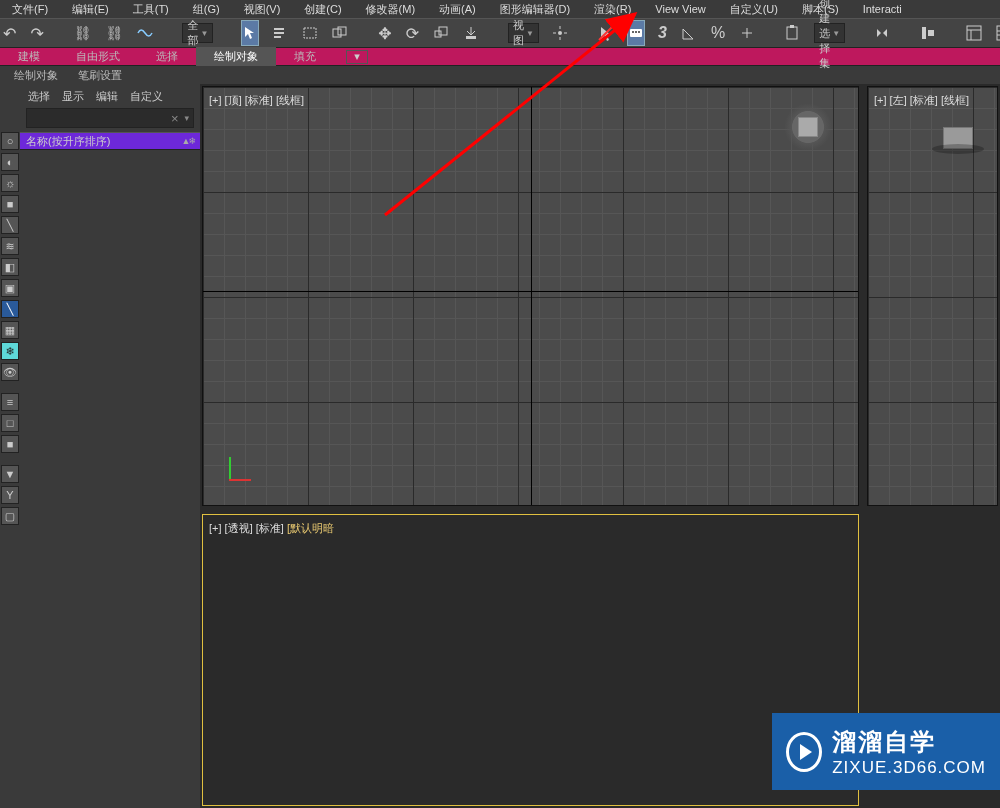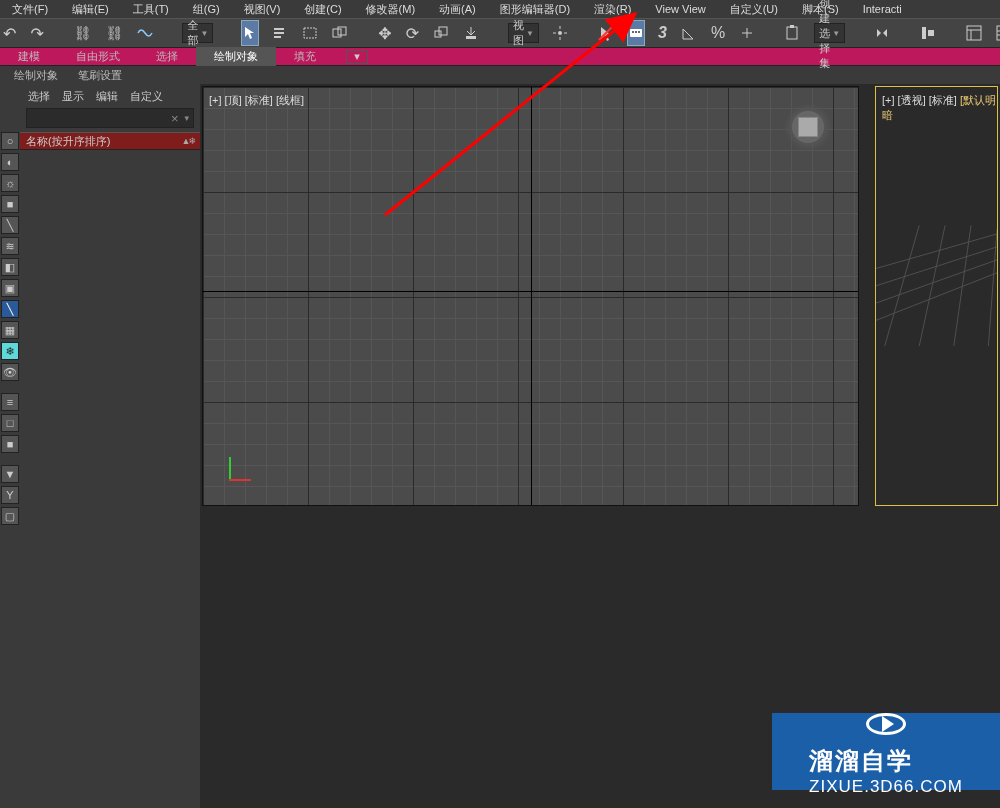--- a/index.html
+++ b/index.html
@@ -153,32 +153,32 @@
 .scene-filter .chev { color:#888; font-size:9px; }
 .scene-header {
   height:18px;
   border-top:1px solid #555;
   border-bottom:1px solid #222;
   display:flex;
   align-items:center;
   padding:0 6px;
   font-size:11px;
   justify-content:space-between;
-  background:#7f1d1d;
+  background:#6d28d9;
 }
 .scene-body { flex:1; background:#393939; }
 
 
 .viewports {
   flex:1;
   background:#2a2a2a;
   display:grid;
   grid-template-columns: 657px 1fr;
   grid-template-rows: 420px 1fr;
-  gap:16px;
+  gap:8px;
   padding:2px;
   position:relative;
 }
 .viewport {
   background:#4b4b4b;
   position:relative;
   border:1px solid #111;
 }
 .viewport.active {
   outline: 2px solid #e0c040;
@@ -270,21 +270,20 @@
   bottom:18px;
   width:228px;
   height:77px;
   background:#1a5fa8;
   color:#fff;
   display:flex;
   align-items:center;
   gap:10px;
   padding:0 14px;
   z-index:60;
-  flex-direction:column;
 }
 .wm-logo {
   width:40px;height:40px;border:3px solid #fff;border-radius:50%;
   display:flex;align-items:center;justify-content:center;
 }
 .wm-logo::before{
   content:'';
   width:0;height:0;border-left:12px solid #fff;border-top:8px solid transparent;border-bottom:8px solid transparent;margin-left:3px;
 }
 .wm-text .t1{ font-size:24px; font-weight:bold; letter-spacing:2px; }
@@ -535,20 +534,30 @@
         </div>
       <div class="gizmo" style="left:20px;bottom:20px">
         <div class="ax">
             <div class="y-line"></div>
             <div class="x-line"></div>
           </div>
       </div>
     </div>
 
 
+    <div class="viewport">
+      <div class="grid-bg"></div>
+      <div class="vp-label">
+        <span>[+]</span>
+        <span>[左]</span>
+        <span>[标准]</span>
+        <span>[线框]</span>
+      </div>
+      <div class="viewcube-small"></div>
+    </div>
 
     <div class="viewport active">
       <div class="grid-persp"></div>
       <svg style="position:absolute;inset:0" viewBox="0 0 140 300" preserveAspectRatio="none">
         <g stroke="#555" stroke-width="1" fill="none">
           <line x1="0" y1="210" x2="140" y2="170"></line>
           <line x1="0" y1="230" x2="140" y2="185"></line>
           <line x1="0" y1="250" x2="140" y2="200"></line>
           <line x1="0" y1="270" x2="140" y2="215"></line>
           <line x1="10" y1="300" x2="50" y2="160"></line>

